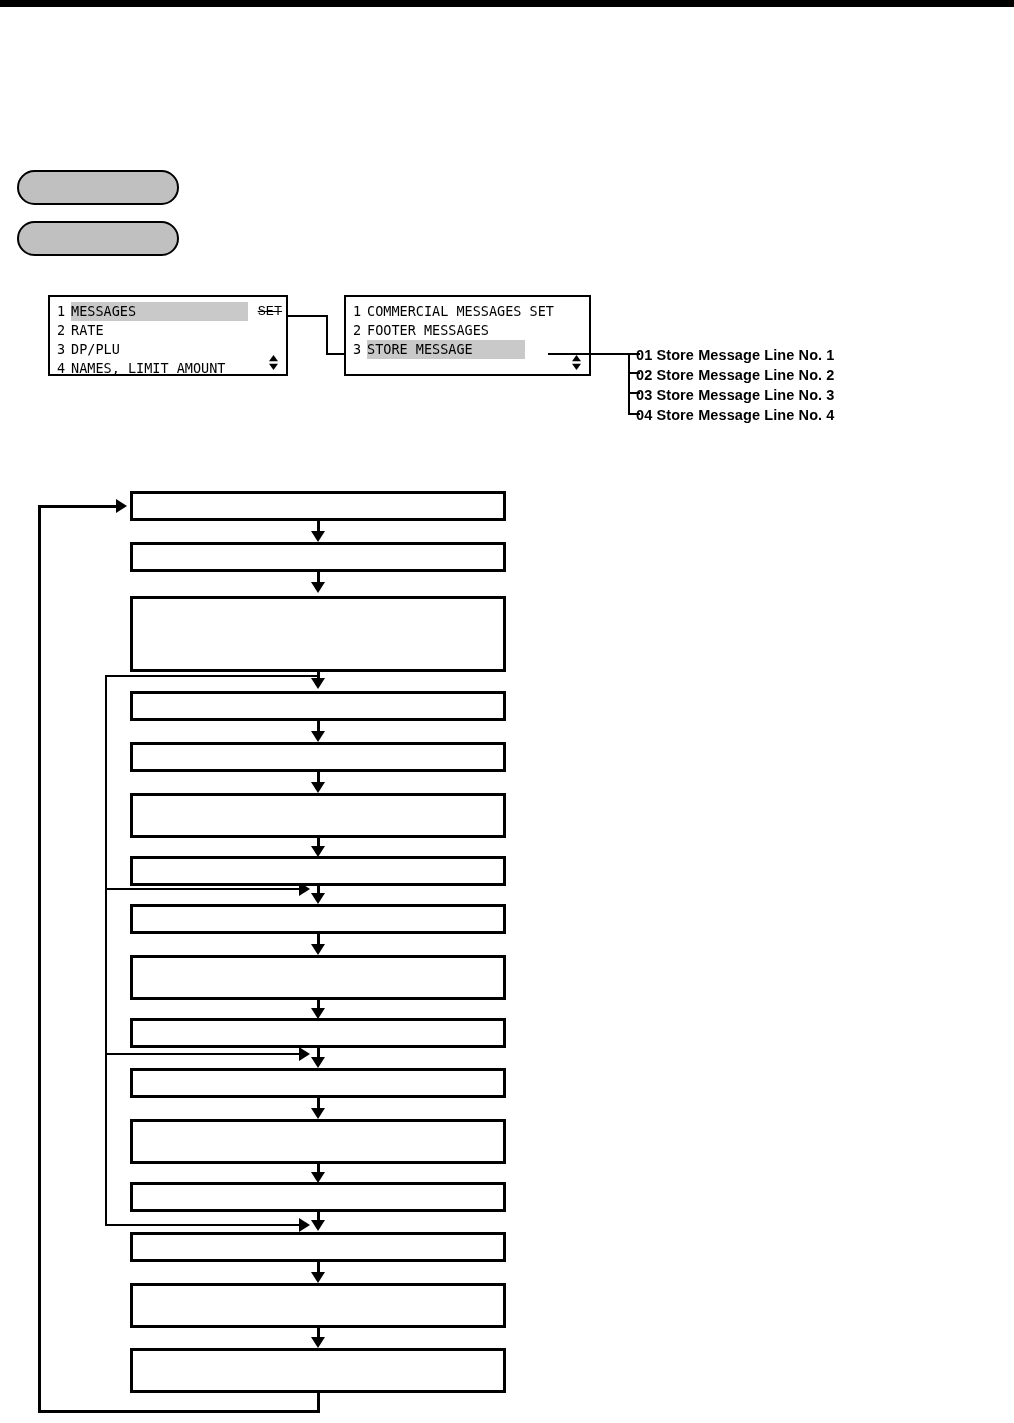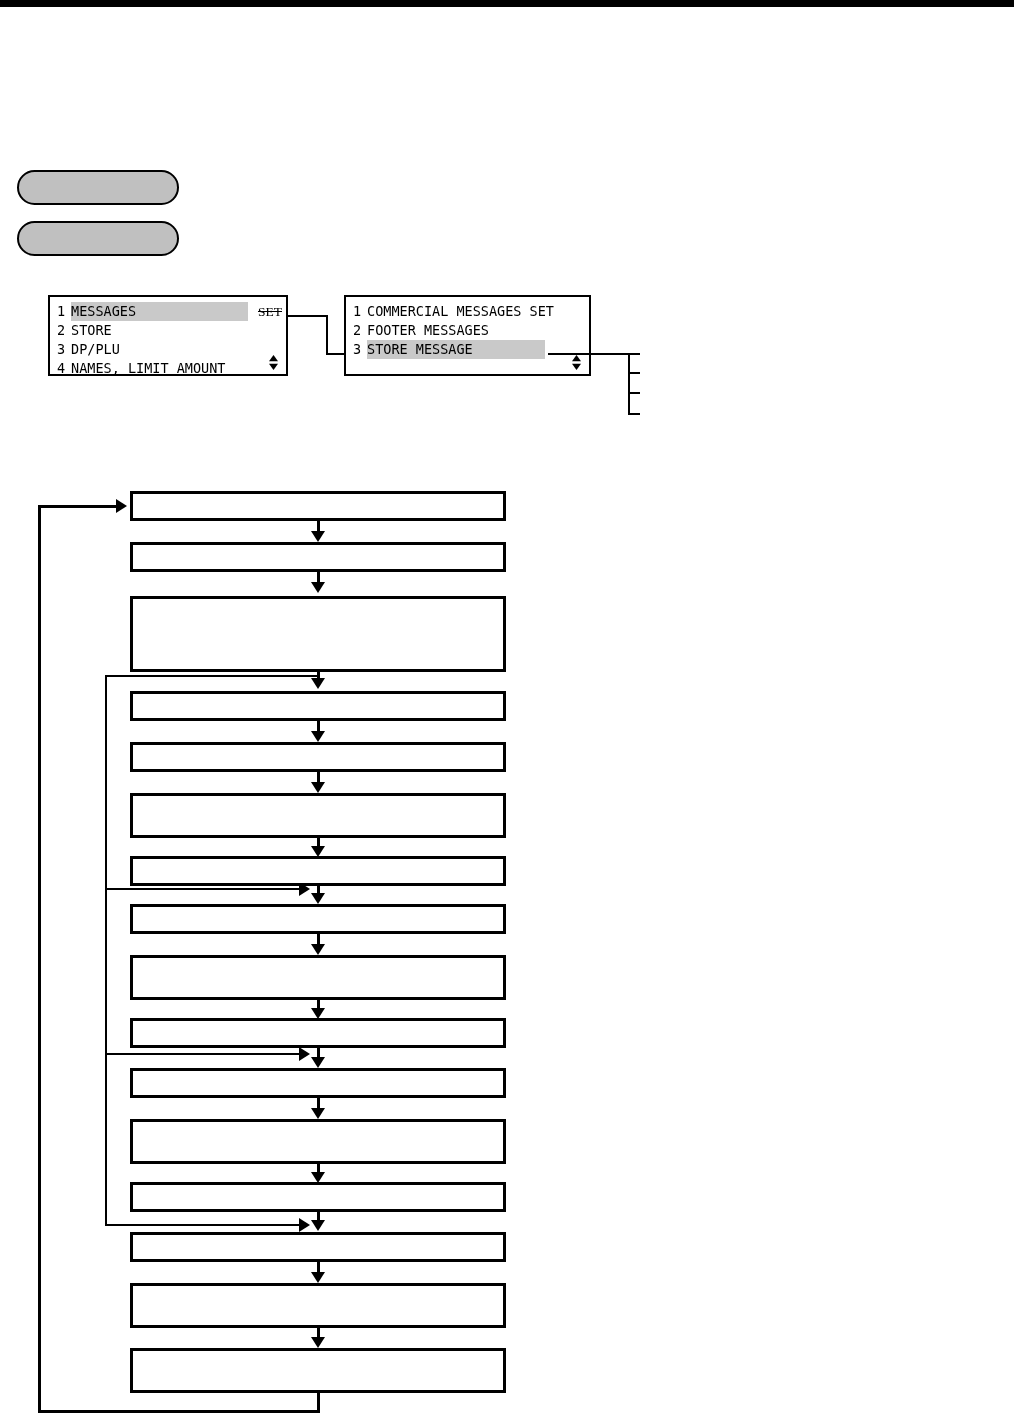--- a/index.html
+++ b/index.html
@@ -74,28 +74,28 @@
     width: 14px;
     flex: 0 0 14px;
   }
   .lcd-txt {
     white-space: pre;
   }
   .lcd-row.hl .lcd-txt {
     background: #c9c9c9;
   }
   #lcd-main .lcd-row.hl .lcd-txt  { padding-right: 112px; }
-  #lcd-message .lcd-row.hl .lcd-txt { padding-right: 72px; }
+  #lcd-message .lcd-row.hl .lcd-txt { padding-right: 52px; }
 
   
   .lcd-set {
     position: absolute;
     right: 4px;
     top: 0;
-    font-family: Liberation Serif, serif;
+    font-family: Liberation Mono, monospace;
     font-size: 13.5px;
     line-height: 19px;
     text-decoration: line-through;
   }
 
   
   .scroll-marker {
     position: absolute;
     right: 8px;
     bottom: 4px;
@@ -163,21 +163,21 @@
     <span></span>
   </div>
 
   <div class="lcd" id="lcd-main">
     <div class="lcd-row hl">
       <span class="lcd-num">1</span>
       <span class="lcd-txt">MESSAGES</span>
     </div>
     <div class="lcd-row">
       <span class="lcd-num">2</span>
-      <span class="lcd-txt">STORE</span>
+      <span class="lcd-txt">RATE</span>
     </div>
     <div class="lcd-row">
       <span class="lcd-num">3</span>
       <span class="lcd-txt">DP/PLU</span>
     </div>
     <div class="lcd-row">
       <span class="lcd-num">4</span>
       <span class="lcd-txt">NAMES, LIMIT AMOUNT</span>
     </div>
 
@@ -212,20 +212,26 @@
   <div class="vline" style="left:326px; top:315px; height:40px;"></div>
   <div class="hline" style="left:326px; top:353px; width:20px;"></div>
 
   <div class="hline" style="left:548px; top:353px; width:82px;"></div>
   <div class="vline" style="left:628px; top:353px; height:62px;"></div>
   <div class="hline" style="left:628px; top:353px; width:12px;"></div>
   <div class="hline" style="left:628px; top:372px; width:12px;"></div>
   <div class="hline" style="left:628px; top:392px; width:12px;"></div>
   <div class="hline" style="left:628px; top:413px; width:12px;"></div>
 
+  <div id="msg-list">
+    <div class="msg-item">01 Store Message Line No. 1</div>
+    <div class="msg-item">02 Store Message Line No. 2</div>
+    <div class="msg-item">03 Store Message Line No. 3</div>
+    <div class="msg-item">04 Store Message Line No. 4</div>
+  </div>
 
   <div class="loopline" style="left:38px; top:505px; width:78px; height:3px;"></div>
   <div class="loopline" style="left:38px; top:505px; width:3px;  height:908px;"></div>
   <div class="loopline" style="left:38px; top:1410px; width:281px; height:3px;"></div>
   <div class="loopline" style="left:317px; top:1392px; width:3px; height:21px;"></div>
   <div class="arrow-head-right" style="left:116px; top:499px;"></div>
 
   <div class="loopline" style="left:105px; top:675px; width:215px; height:2px;"></div>
   <div class="loopline" style="left:105px; top:675px; width:2px;  height:551px;"></div>
   <div class="loopline" style="left:105px; top:888px; width:200px; height:2px;"></div>

